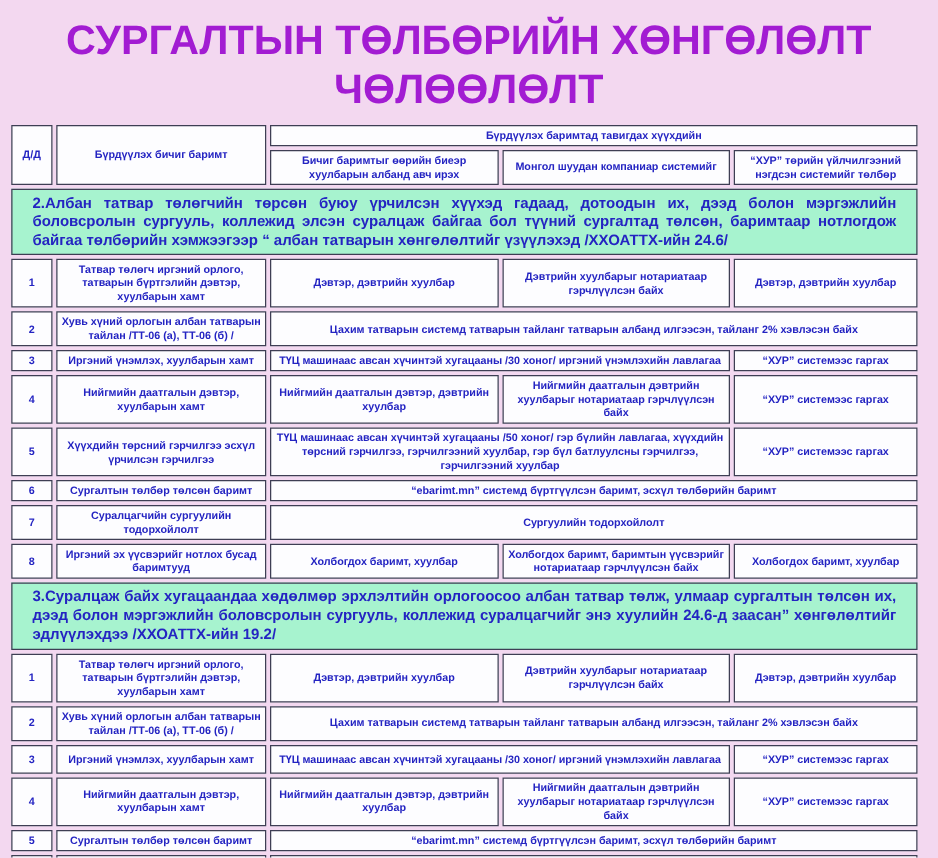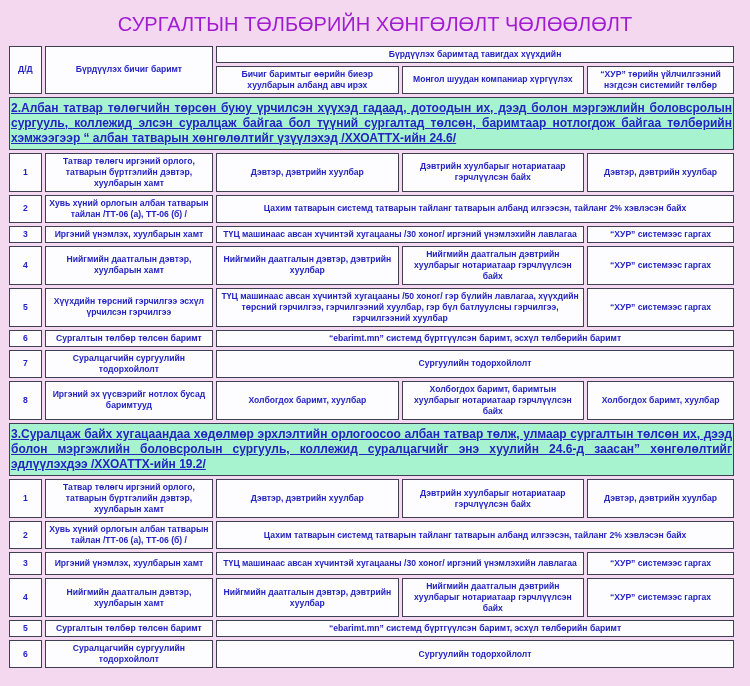--- a/index.html
+++ b/index.html
@@ -16,22 +16,22 @@
     width: 750px;
     height: 686px;
     background: var(--bg);
     font-family: "Liberation Sans", sans-serif;
     overflow: hidden;
   }
   .title {
     margin-top: 13px;
     text-align: center;
     color: var(--titlecolor);
-    font-weight: normal;
-    font-size: 20px;
+    font-weight: bold;
+    font-size: 33px;
     line-height: 1.18;
     letter-spacing: 0px;
   }
   table.req {
     margin: 6px 0 0 6px;
     width: 731px;
     border-collapse: separate;
     border-spacing: 3px;
     table-layout: fixed;
   }
@@ -45,22 +45,21 @@
     text-align: center;
     vertical-align: middle;
     padding: 2px 3px;
     overflow: hidden;
   }
   table.req td.section {
     background: var(--sectionbg);
     text-align: justify;
     font-size: 12px;
     line-height: 1.26;
-    padding: 3px 1px;
-    text-decoration: underline;
+    padding: 3px 16px;
   }
   col.c-no   { width: 4.6%; }
   col.c-doc  { width: 23.6%; }
   col.c-a    { width: 25.6%; }
   col.c-b    { width: 25.6%; }
   col.c-k    { width: 20.6%; }
 </style>
 </head>
 <body>
 
@@ -78,21 +77,21 @@
   </colgroup>
   <tbody>
 
     <tr style="height:13px">
       <td rowspan="2">Д/Д</td>
       <td rowspan="2">Бүрдүүлэх бичиг баримт</td>
       <td colspan="3">Бүрдүүлэх баримтад тавигдах хүүхдийн</td>
     </tr>
     <tr style="height:25px">
       <td>Бичиг баримтыг өөрийн биеэр хуулбарын албанд авч ирэх</td>
-      <td>Монгол шуудан  компаниар  хүргүүлэх</td>
+      <td>Монгол шуудан  компаниар  системийг</td>
       <td>“ХУР” төрийн үйлчилгээний нэгдсэн системийг төлбөр</td>
     </tr>
 
     <tr>
       <td class="section" colspan="5">2.Албан татвар төлөгчийн төрсөн буюу үрчилсэн хүүхэд гадаад, дотоодын их, дээд болон мэргэжлийн боловсролын сургууль, коллежид элсэн суралцаж байгаа бол түүний сургалтад төлсөн, баримтаар нотлогдож байгаа төлбөрийн хэмжээгээр “ албан татварын хөнгөлөлтийг үзүүлэхэд /ХХОАТТХ-ийн 24.6/</td>
     </tr>
 
     <tr style="height:28px">
       <td>1</td>
       <td>Татвар төлөгч иргэний орлого, татварын бүртгэлийн дэвтэр, хуулбарын хамт</td>
@@ -131,21 +130,21 @@
     </tr>
     <tr style="height:15px">
       <td>7</td>
       <td>Суралцагчийн сургуулийн тодорхойлолт</td>
       <td colspan="3">Сургуулийн тодорхойлолт</td>
     </tr>
     <tr style="height:28px">
       <td>8</td>
       <td>Иргэний эх үүсвэрийг нотлох бусад баримтууд</td>
       <td>Холбогдох баримт, хуулбар</td>
-      <td>Холбогдох баримт, баримтын хуулбарыг нотариатаар гэрчлүүлсэн байх</td>
+      <td>Холбогдох баримт, баримтын үүсвэрийг нотариатаар гэрчлүүлсэн байх</td>
       <td>Холбогдох баримт, хуулбар</td>
     </tr>
 
     <tr>
       <td class="section" colspan="5">3.Суралцаж байх хугацаандаа хөдөлмөр эрхлэлтийн орлогоосоо албан татвар төлж, улмаар сургалтын төлсөн их, дээд болон мэргэжлийн боловсролын сургууль, коллежид суралцагчийг энэ хуулийн 24.6-д заасан” хөнгөлөлтийг эдлүүлэхдээ /ХХОАТТХ-ийн 19.2/</td>
     </tr>
 
     <tr style="height:28px">
       <td>1</td>
       <td>Татвар төлөгч иргэний орлого, татварын бүртгэлийн дэвтэр, хуулбарын хамт</td>

